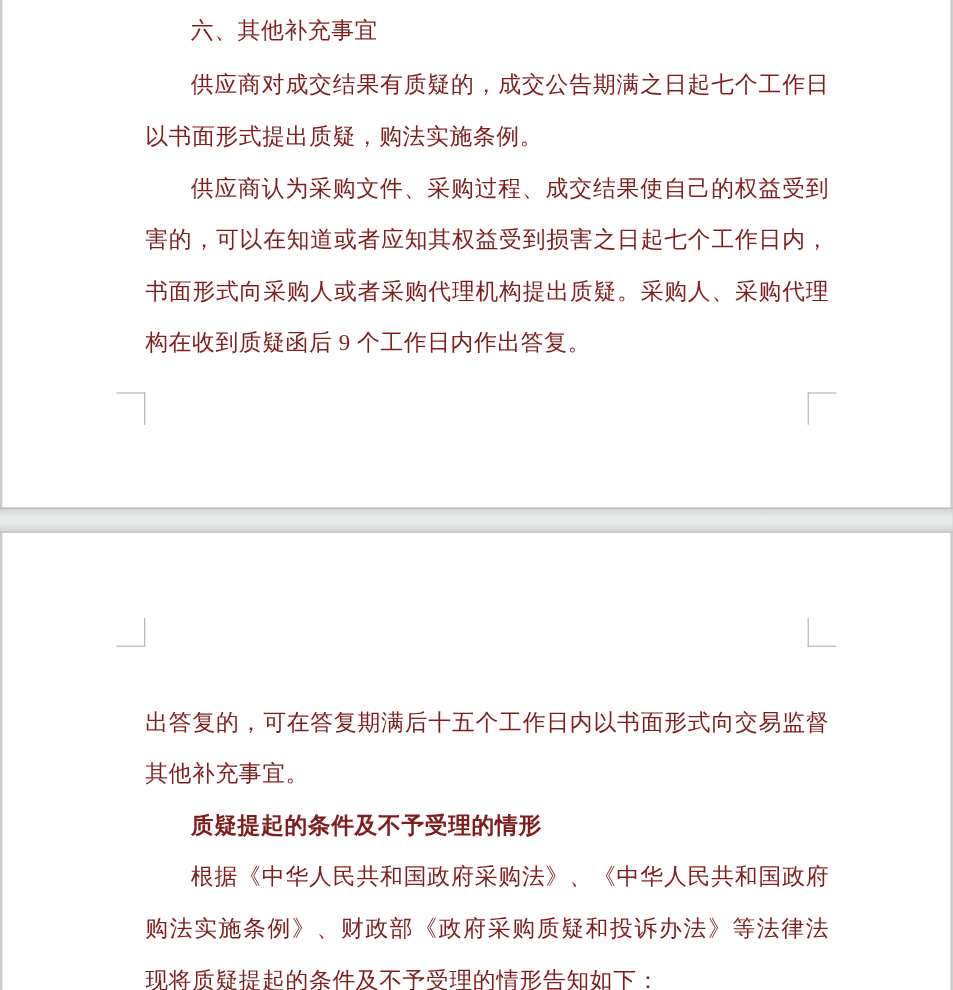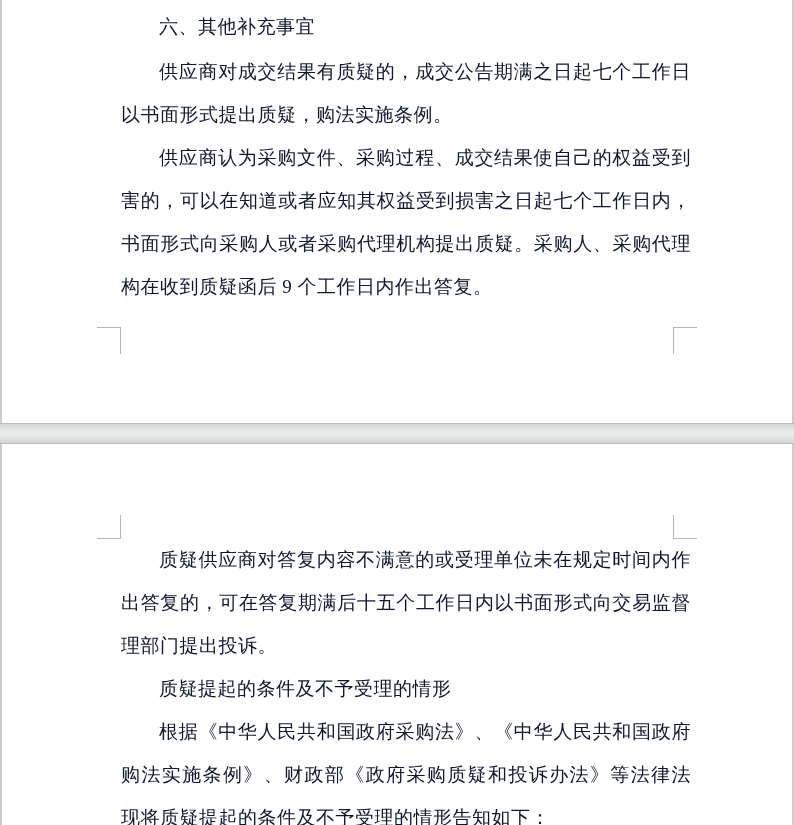--- a/index.html
+++ b/index.html
@@ -34,21 +34,21 @@
     background: linear-gradient(180deg, #d4d6d6 0%, #e9ebeb 38%, #e9ebeb 62%, #d4d6d6 100%);
   }
   .line {
     position: absolute;
     left: 119px;
     width: 570px;
     height: 43px;
     line-height: 43px;
     box-sizing: border-box;
     font-size: 19px;
-    color: #0f172a;
+    color: #7f1d1d;
     letter-spacing: 0.5px;
     overflow: hidden;
     white-space: nowrap;
   }
   .line.j {
     white-space: normal;
     text-align: justify;
     text-align-last: justify;
     -moz-text-align-last: justify;
   }
@@ -58,21 +58,21 @@
   #page-1 .l1 { top: 50px; }
   #page-1 .l2 { top: 93px; }
   #page-1 .l3 { top: 136px; }
   #page-1 .l4 { top: 179px; }
   #page-1 .l5 { top: 222px; }
   #page-1 .l6 { top: 265px; }
   
   #page-2 .l0 { top: 94px; }
   #page-2 .l1 { top: 137px; }
   #page-2 .l2 { top: 180px; }
-  #page-2 .l3 { top: 223px; }
+  #page-2 .l3 { top: 223px; font-weight: bold; }
   #page-2 .l4 { top: 266px; }
   #page-2 .l5 { top: 309px; }
   #page-2 .l6 { top: 352px; }
   
   .mark {
     position: absolute;
     width: 23px;
     height: 26px;
   }
   .mark.bl { left: 95px;  top: 327px; border-top: 1px solid var(--mark, #b4b7b8);    border-right: 1px solid var(--mark, #b4b7b8); }
@@ -95,22 +95,21 @@
     <div class="line l6">构在收到质疑函后 9 个工作日内作出答复。</div>
     <div class="mark bl"></div>
     <div class="mark br"></div>
   </div>
 
   <div id="page-gap"></div>
 
   <div class="page" id="page-2">
     <div class="mark tl"></div>
     <div class="mark tr"></div>
-    <div class="line l0 ind j">质疑供应商对答复内容不满意的或受理单位未在规定时间内作</div>
     <div class="line l1 j">出答复的，可在答复期满后十五个工作日内以书面形式向交易监督管</div>
-    <div class="line l2">理部门提出投诉。</div>
+    <div class="line l2">其他补充事宜。</div>
     <div class="line l3 ind">质疑提起的条件及不予受理的情形</div>
     <div class="line l4 ind j">根据《中华人民共和国政府采购法》、《中华人民共和国政府采</div>
     <div class="line l5 j">购法实施条例》、财政部《政府采购质疑和投诉办法》等法律法规，</div>
     <div class="line l6">现将质疑提起的条件及不予受理的情形告知如下：</div>
   </div>
 
 </div>
 
 </body></html>

